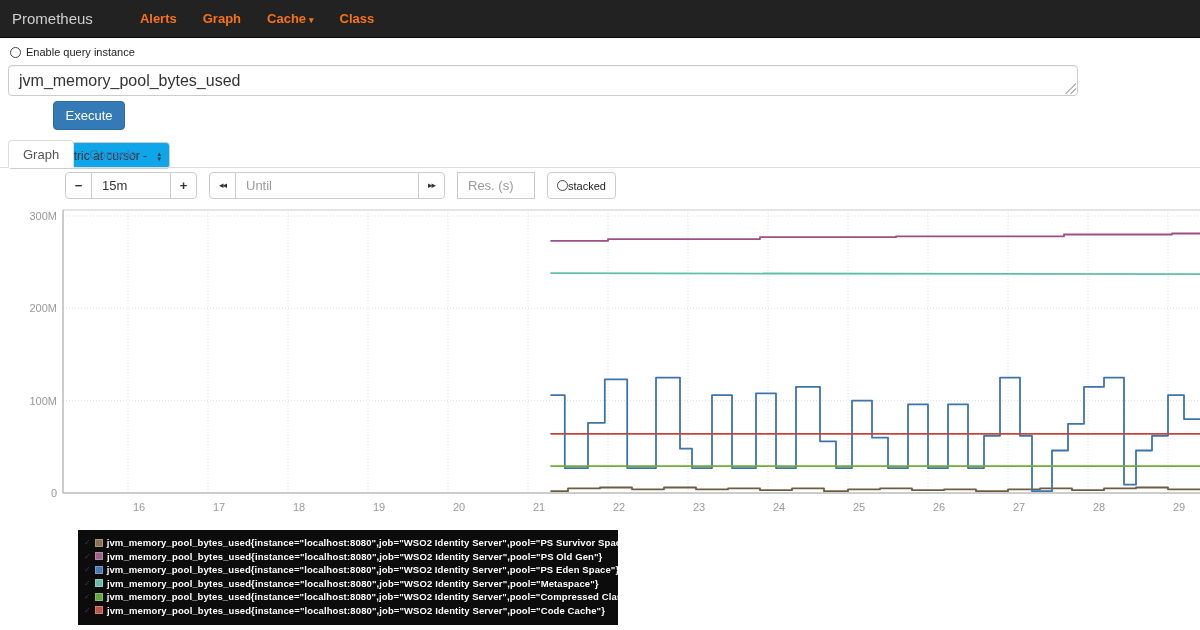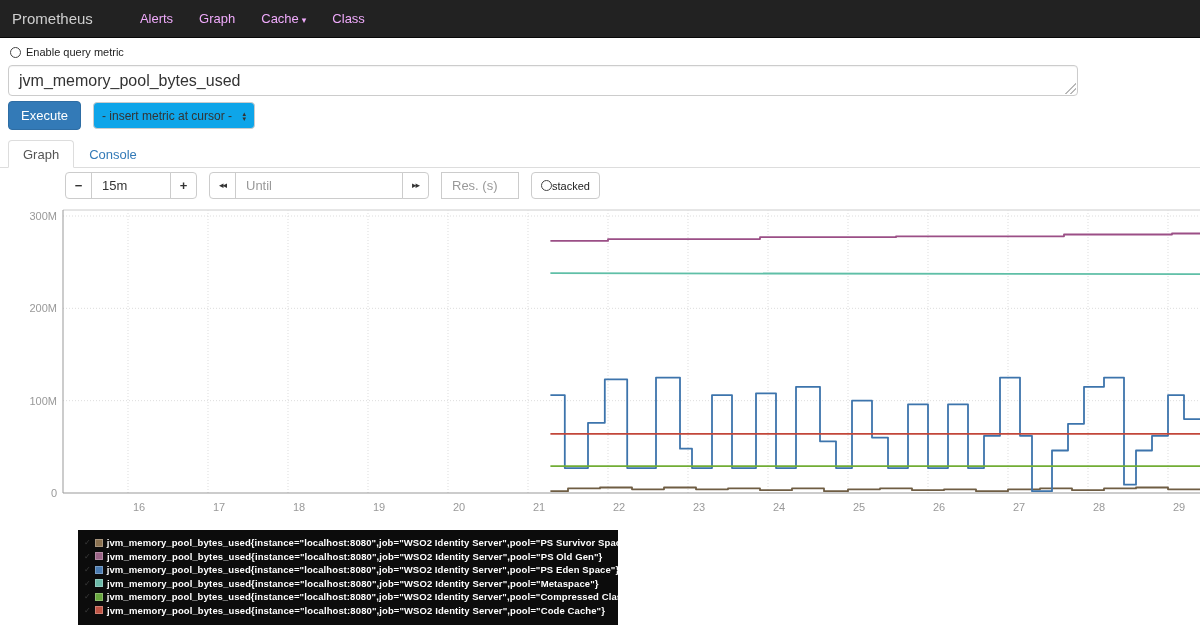--- a/index.html
+++ b/index.html
@@ -4,38 +4,38 @@
 <style>
   * { margin:0; padding:0; box-sizing:border-box; }
   html,body { background:#fff; }
   body { font-family:"Liberation Sans", sans-serif; color:#333; }
   .page { position:relative; width:1200px; height:630px; overflow:hidden; background:#fff; }
 
   
   .navbar { position:absolute; top:0; left:0; width:1200px; height:38px; background:#222;
             border-bottom:1px solid #080808; display:flex; align-items:center; padding:0 12px; }
   .brand { color:#cfcfcf; font-size:15px; text-decoration:none; margin-right:34px; cursor:pointer; }
-  .nav-link { color:#f0abfc; font-size:13px; text-decoration:none; padding:0 13px; cursor:pointer; }
+  .nav-link { color:#f97316; font-size:13px; text-decoration:none; padding:0 13px; cursor:pointer;font-weight:bold; }
   .nav-link .caret { font-size:9px; margin-left:3px; }
 
   
   .history { position:absolute; top:46px; left:10px; display:flex; align-items:center; gap:5px; }
   .cb-circle { width:11px; height:11px; border:1.5px solid #444; border-radius:50%; background:#fff; display:inline-block; cursor:pointer; }
   .history label { font-size:11px; color:#222; cursor:pointer; }
 
   
   .query-wrap { position:absolute; top:65px; left:8px; width:1070px; height:31px; }
   .query-input { width:100%; height:100%; border:1px solid #ccc; border-radius:4px; padding:6px 10px;
                  font-family:"Liberation Sans", sans-serif; font-size:16px; color:#333; resize:none; outline:none;
                  box-shadow:inset 0 1px 1px rgba(0,0,0,.05); overflow:hidden; }
   .grip { position:absolute; right:2px; bottom:2px; width:11px; height:11px; pointer-events:none;
           background:linear-gradient(135deg, transparent 0 48%, #b9b9b9 48% 56%, transparent 56% 70%, #b9b9b9 70% 78%, transparent 78%); }
 
   
-  .exec-row { position:absolute; top:101px; left:8px; display:flex; align-items:center; gap:12px; }
+  .exec-row { position:absolute; top:101px; left:8px; display:flex; align-items:center; gap:12px;flex-direction:column; }
   .btn-execute { background:#337ab7; border:1px solid #2e6da4; color:#fff; font-size:13px;
                  padding:6px 12px; border-radius:4px; cursor:pointer; font-family:"Liberation Sans", sans-serif; }
   .metric-select { display:flex; align-items:center; justify-content:space-between; width:162px; height:27px;
                    border:1px solid #ccc; border-radius:4px; background:#0ea5e9; padding:0 8px; font-size:12px; color:#333; cursor:pointer; }
   .sel-arrows { display:flex; flex-direction:column; line-height:5px; font-size:7px; color:#333; }
 
   
   .tabs { position:absolute; top:140px; left:0; width:1200px; height:28px; border-bottom:1px solid #ddd; padding-left:8px; display:flex; }
   .tab { font-size:13px; padding:6px 14px; cursor:pointer; margin-bottom:-1px; }
   .tab.active { color:#555; background:#fff; border:1px solid #ddd; border-bottom:1px solid #fff; border-radius:4px 4px 0 0; }
@@ -47,21 +47,21 @@
   .cbtn, .cinput { height:27px; border:1px solid #ccc; background:#fff; font-size:13px; color:#333;
                    font-family:"Liberation Sans", sans-serif; }
   .cbtn { width:27px; cursor:pointer; font-weight:bold; line-height:25px; text-align:center; }
   .cbtn.arr { font-weight:normal; font-size:9px; letter-spacing:-1px; color:#333; }
   .grp > * + * { margin-left:-1px; }
   .grp > :first-child { border-radius:4px 0 0 4px; }
   .grp > :last-child { border-radius:0 4px 4px 0; }
   .cinput { padding:0 10px; outline:none; }
   .cinput::placeholder { color:#999; }
   .in-range { width:80px; }
-  .in-until { width:168px; }
+  .in-until { width:184px; }
   .in-res { width:78px; border-radius:0; }
   .stacked-box { display:flex; align-items:center; height:27px; border:1px solid #ccc; border-radius:4px;
                  padding:0 9px; cursor:pointer; background:#fff; }
   .stacked-box span.lbl { font-size:11px; color:#222; }
 
   
   .chart { position:absolute; top:200px; left:0; width:1200px; height:322px; }
   .chart svg { display:block; }
 
   
@@ -79,21 +79,21 @@
   <nav class="navbar">
     <a class="brand">Prometheus</a>
     <a class="nav-link">Alerts</a>
     <a class="nav-link">Graph</a>
     <a class="nav-link"><span>Cache</span><span class="caret">▾</span></a>
     <a class="nav-link">Class</a>
   </nav>
 
   <div class="history">
     <span class="cb-circle"></span>
-    <label>Enable query metric</label>
+    <label>Enable query instance</label>
   </div>
 
   <div class="query-wrap">
     <textarea class="query-input" spellcheck="false" style="">jvm_memory_pool_bytes_used</textarea>
     <span class="grip"></span>
   </div>
 
   <div class="exec-row">
     <button class="btn-execute">Execute</button>
     <div class="metric-select">

